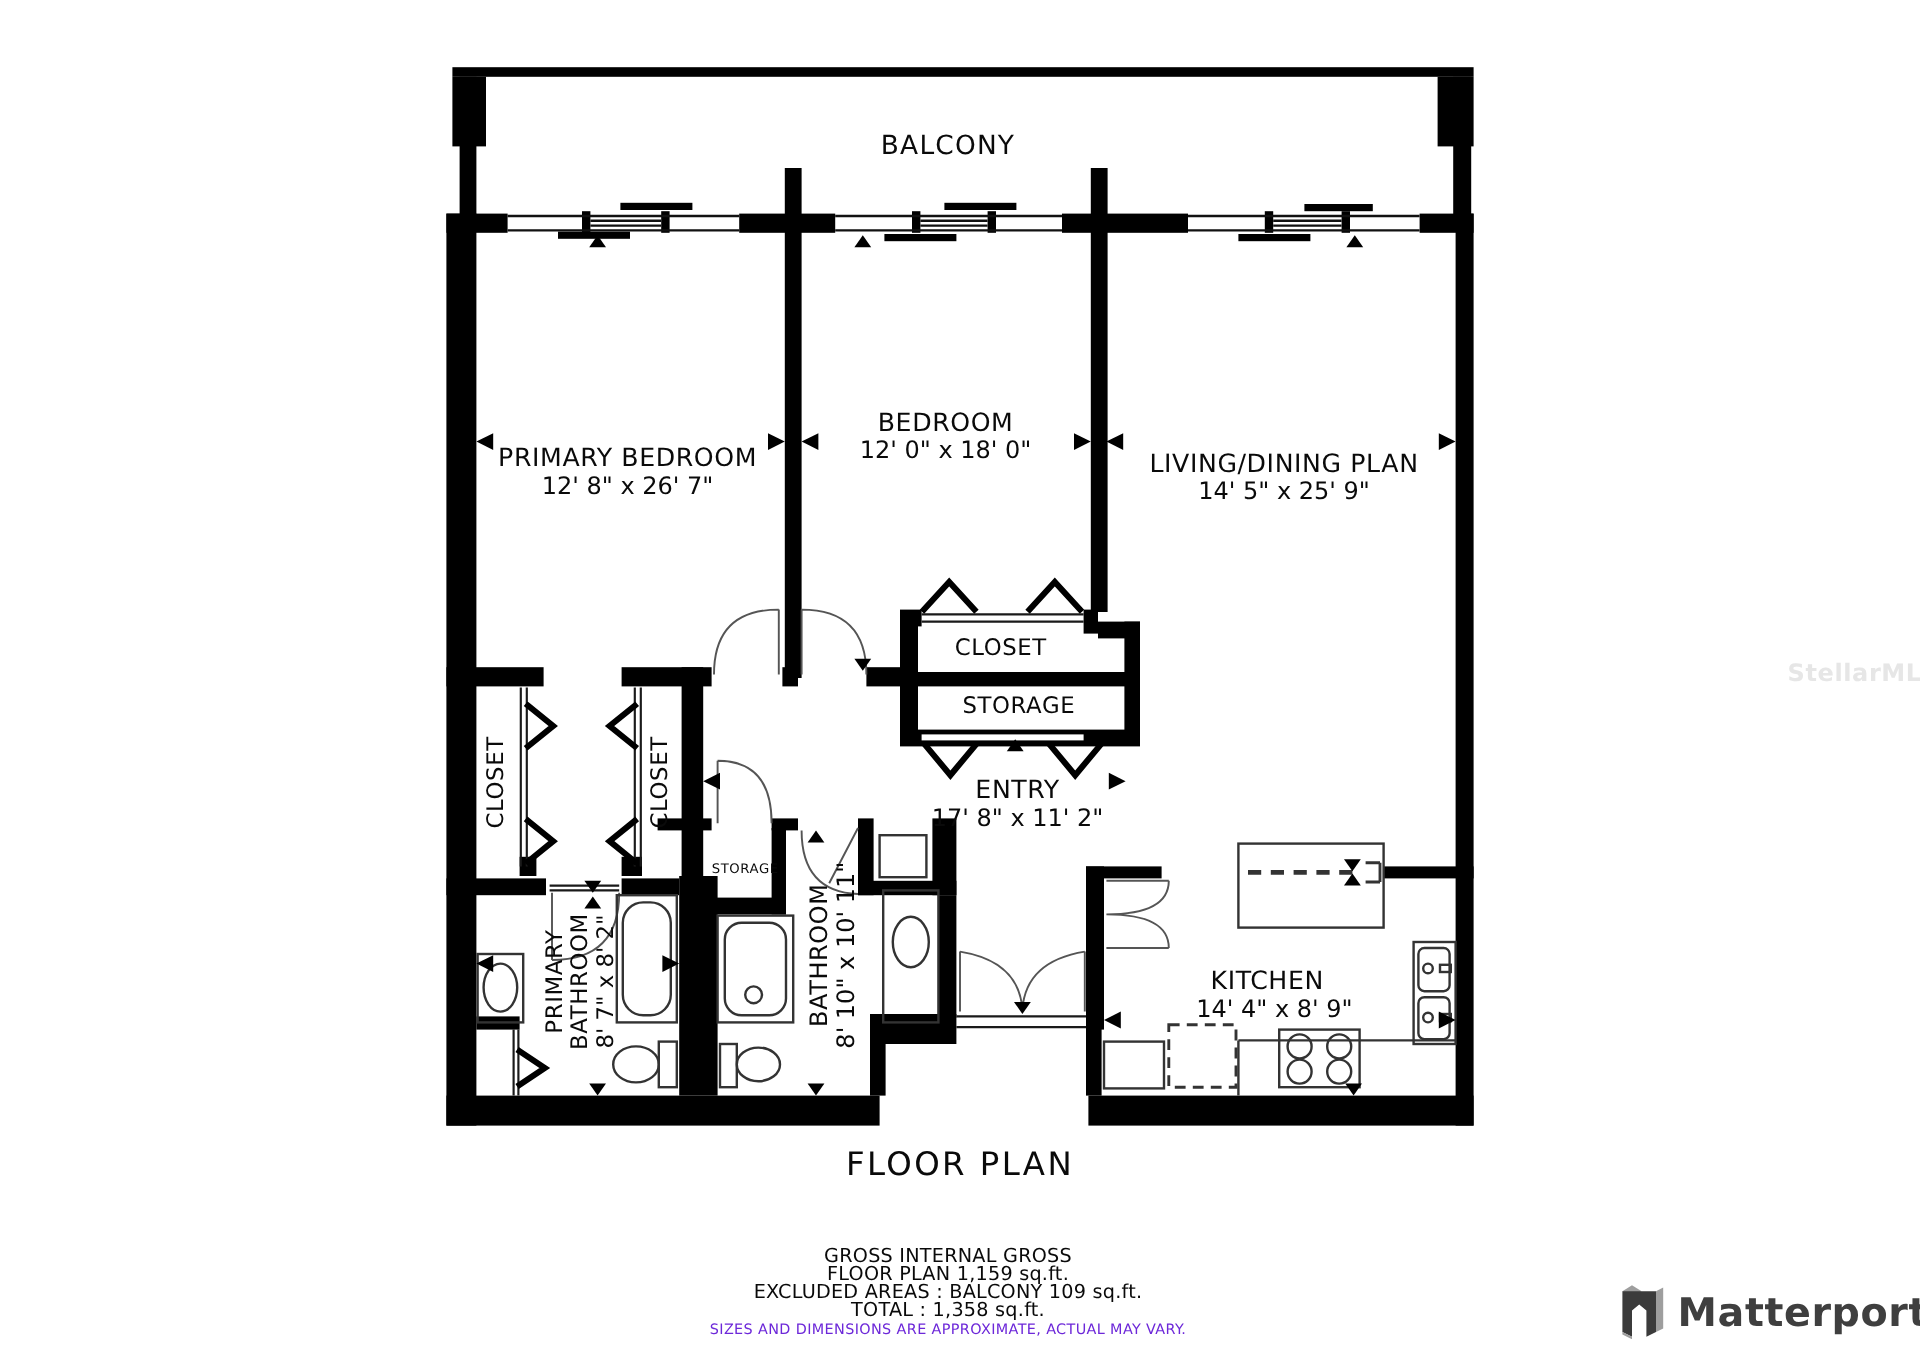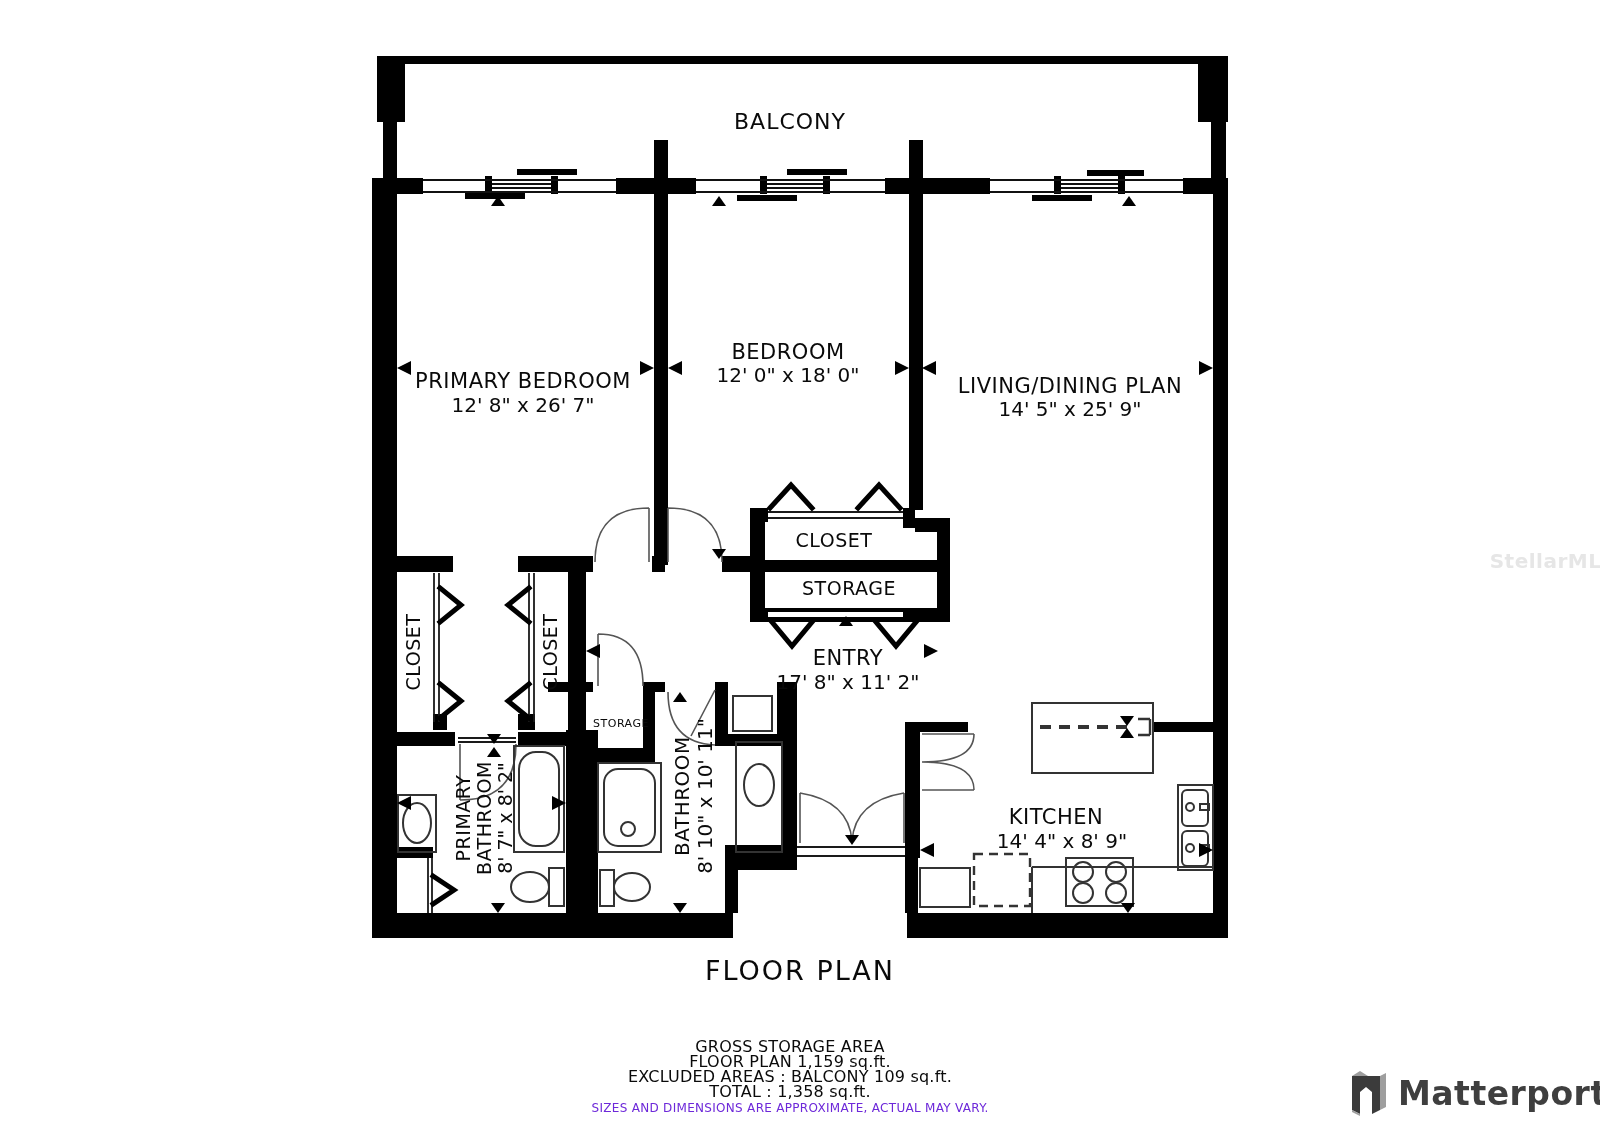--- a/index.html
+++ b/index.html
@@ -249,21 +249,21 @@
     <div class="rl2">8' 7" x 8' 2"</div>
   </div>
 
   <div class="rot-block" style="left:694px;top:796px;">
     <div class="rl1" style="font-size:20px;line-height:23px;">BATHROOM</div>
     <div class="rl2" style="font-size:20px;line-height:23px;">8' 10" x 10' 11"</div>
   </div>
 
   <div class="lbl title" style="left:800px;top:951px;margin-top:20px;">FLOOR PLAN</div>
 
-  <div class="lbl footer-line" style="left:790px;top:1047px;">GROSS STORAGE AREA</div>
+  <div class="lbl footer-line" style="left:790px;top:1047px;">GROSS INTERNAL GROSS</div>
   <div class="lbl footer-line" style="left:790px;top:1062px;">FLOOR PLAN 1,159 sq.ft.</div>
   <div class="lbl footer-line" style="left:790px;top:1077px;">EXCLUDED AREAS :  BALCONY 109 sq.ft.</div>
   <div class="lbl footer-line" style="left:790px;top:1092px;">TOTAL :  1,358 sq.ft.</div>
   <div class="lbl disclaimer" style="left:790px;top:1108px;">SIZES AND DIMENSIONS ARE APPROXIMATE, ACTUAL MAY VARY.</div>
 
   <div class="lbl watermark" style="left:1553px;top:561px;">StellarMLS</div>
 
   <div id="brand">
     <svg width="44" height="46" viewBox="0 0 44 46">
       <polygon points="8,6 16,1 24,6 16,11" fill="#9e9e9e"></polygon>

